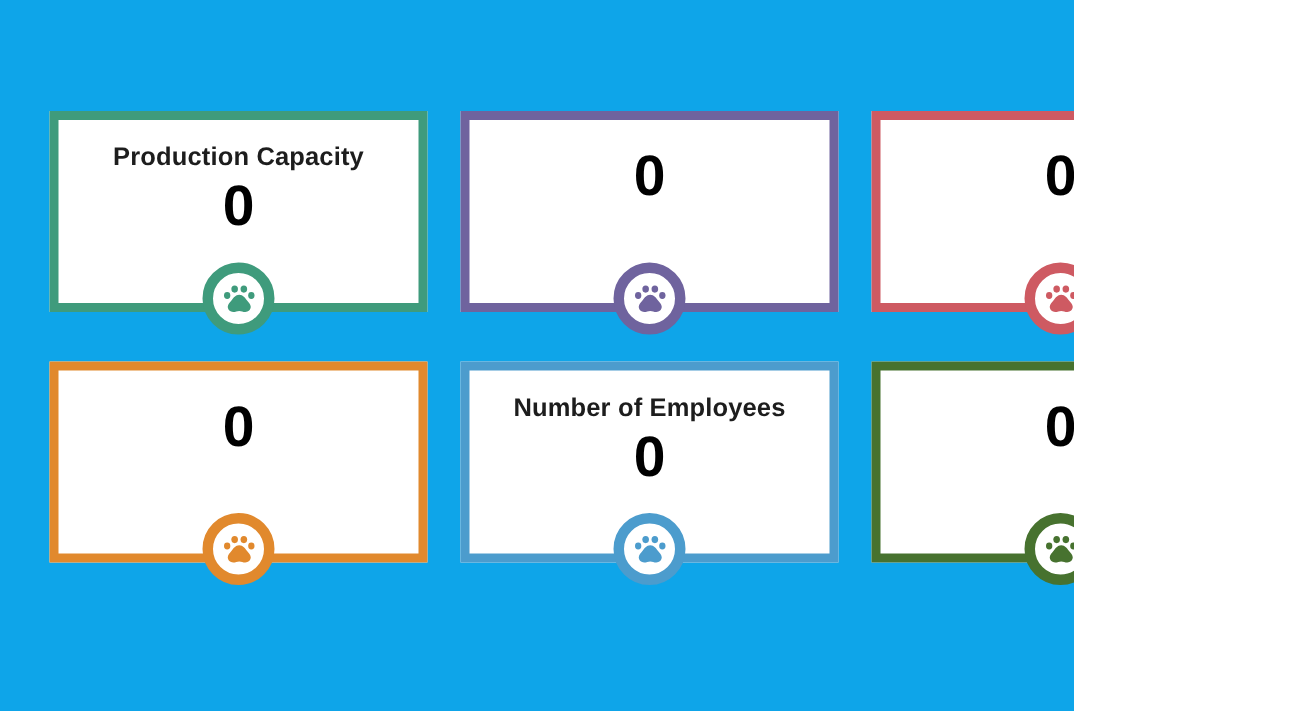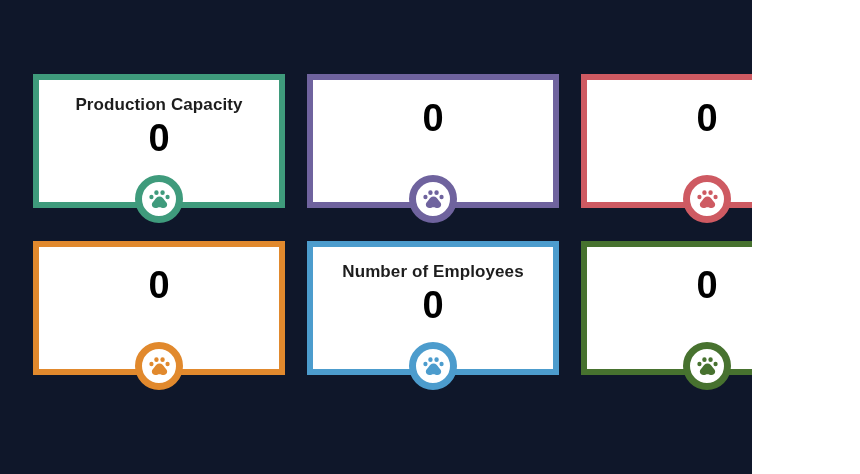--- a/index.html
+++ b/index.html
@@ -5,23 +5,22 @@
   html, body {
     margin: 0;
     padding: 0;
     background: #ffffff;
     font-family: "Liberation Sans", sans-serif;
   }
   .dashboard {
     position: relative;
     width: 716px;
     height: 474px;
-    background: #0f172a;
+    background: #0ea5e9;
     overflow: hidden;
-    padding-left: 36px;
   }
   .grid {
     position: absolute;
     top: 74px;
     left: 33px;
     display: grid;
     grid-template-columns: repeat(3, 252px);
     column-gap: 22px;
     row-gap: 33px;
   }

